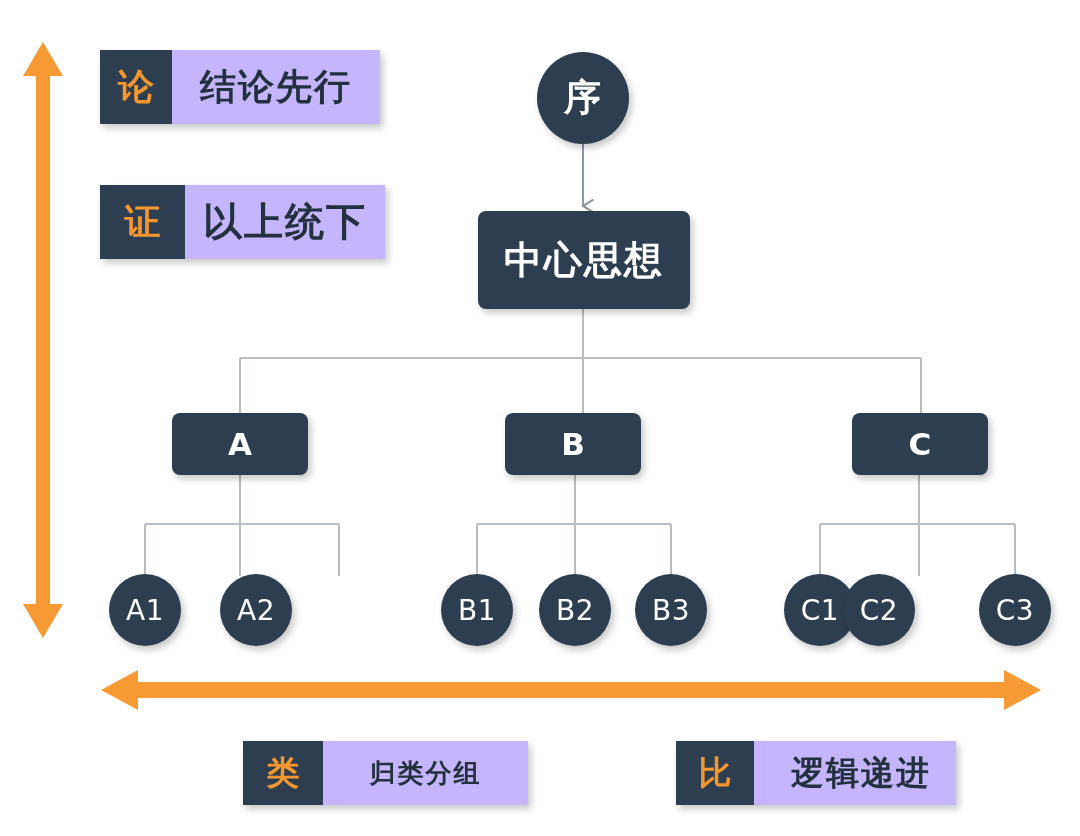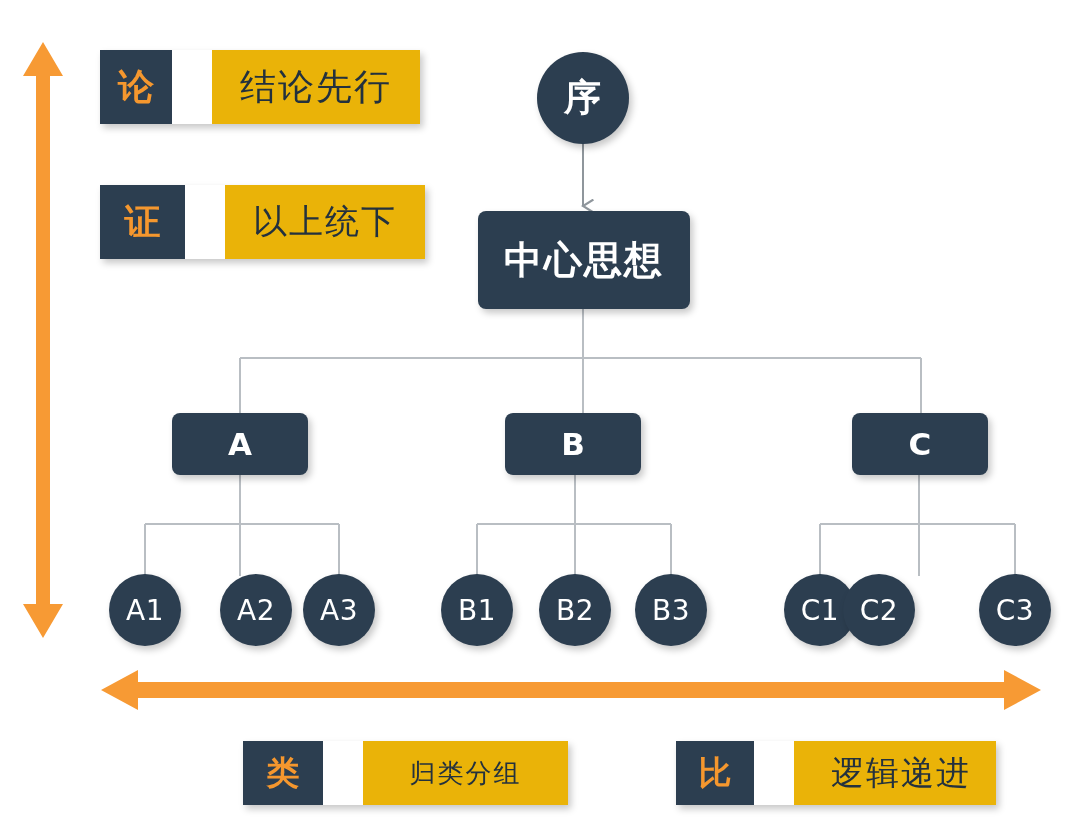--- a/index.html
+++ b/index.html
@@ -106,37 +106,36 @@
   .keylabel .kl-key {
     background: #2c3e50;
     color: #f5972e;
     display: flex;
     align-items: center;
     justify-content: center;
     font-weight: 700;
     box-sizing: border-box;
   }
   .keylabel .kl-text {
-    background: #eab308;
+    background: #c4b5fd;
     color: #23313e;
     display: flex;
     align-items: center;
     justify-content: center;
-    font-weight: 400;
+    font-weight: 700;
     box-sizing: border-box;
-    margin-left: 40px;
   }
 
   .kl-lun  { left: 100px; top: 50px;  height: 74px; }
   .kl-lun  .kl-key  { width: 72px;  font-size: 36px; }
   .kl-lun  .kl-text { width: 208px; font-size: 36px; letter-spacing: 2px; }
 
   .kl-zheng { left: 100px; top: 185px; height: 74px; }
   .kl-zheng .kl-key  { width: 85px;  font-size: 36px; }
-  .kl-zheng .kl-text { width: 200px; font-size: 34px; letter-spacing: 2px; }
+  .kl-zheng .kl-text { width: 200px; font-size: 39px; letter-spacing: 2px; }
 
   .kl-lei  { left: 243px; top: 741px; height: 64px; }
   .kl-lei  .kl-key  { width: 80px;  font-size: 33px; }
   .kl-lei  .kl-text { width: 205px; font-size: 26px; letter-spacing: 2px; text-align: right; }
 
   .kl-bi   { left: 676px; top: 741px; height: 64px; }
   .kl-bi   .kl-key  { width: 78px;  font-size: 33px; }
   .kl-bi   .kl-text { width: 202px; font-size: 33px; letter-spacing: 2px; padding-left: 12px; }
 </style>
 </head>
@@ -198,21 +197,20 @@
   <div class="node circle node-root">序</div>
 
   <div class="node rounded node-main">中心思想</div>
 
   <div class="node rounded node-branch branch-a">A</div>
   <div class="node rounded node-branch branch-b">B</div>
   <div class="node rounded node-branch branch-c">C</div>
 
   <div class="node circle node-leaf" style="left:109px">A1</div>
   <div class="node circle node-leaf" style="left:220px">A2</div>
-  <div class="node circle node-leaf" style="left:303px">A3</div>
 
   <div class="node circle node-leaf" style="left:441px">B1</div>
   <div class="node circle node-leaf" style="left:539px">B2</div>
   <div class="node circle node-leaf" style="left:635px">B3</div>
 
   <div class="node circle node-leaf" style="left:784px">C1</div>
   <div class="node circle node-leaf" style="left:843px">C2</div>
   <div class="node circle node-leaf" style="left:979px">C3</div>
 
   <div class="keylabel kl-lun">

